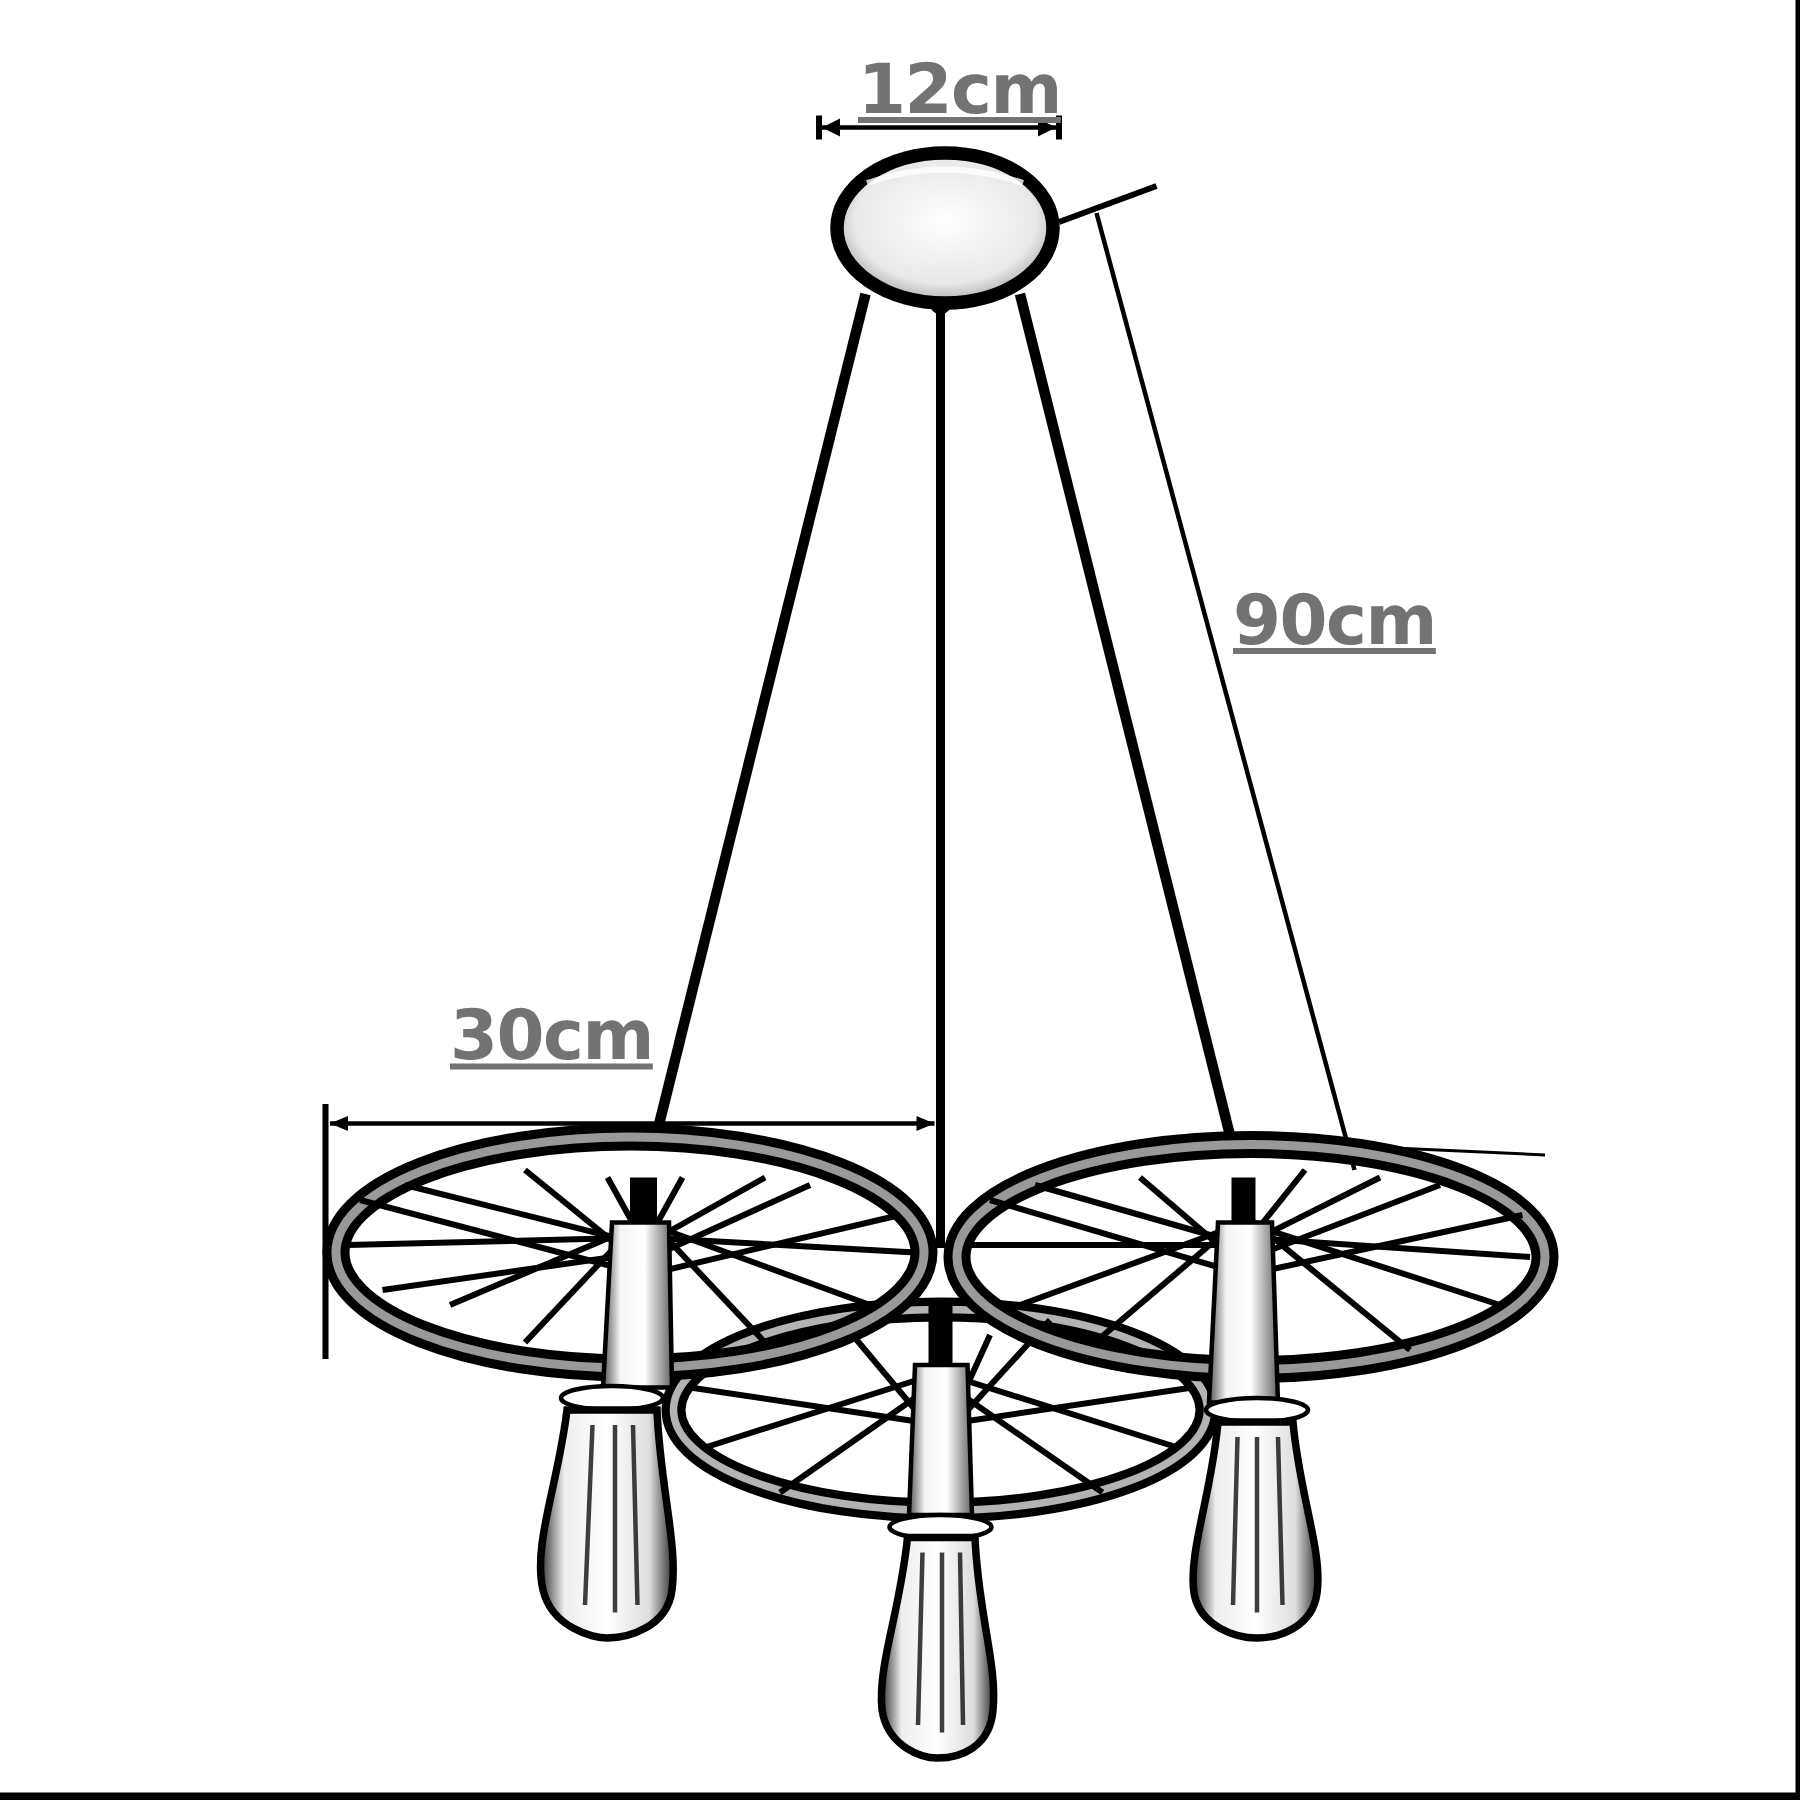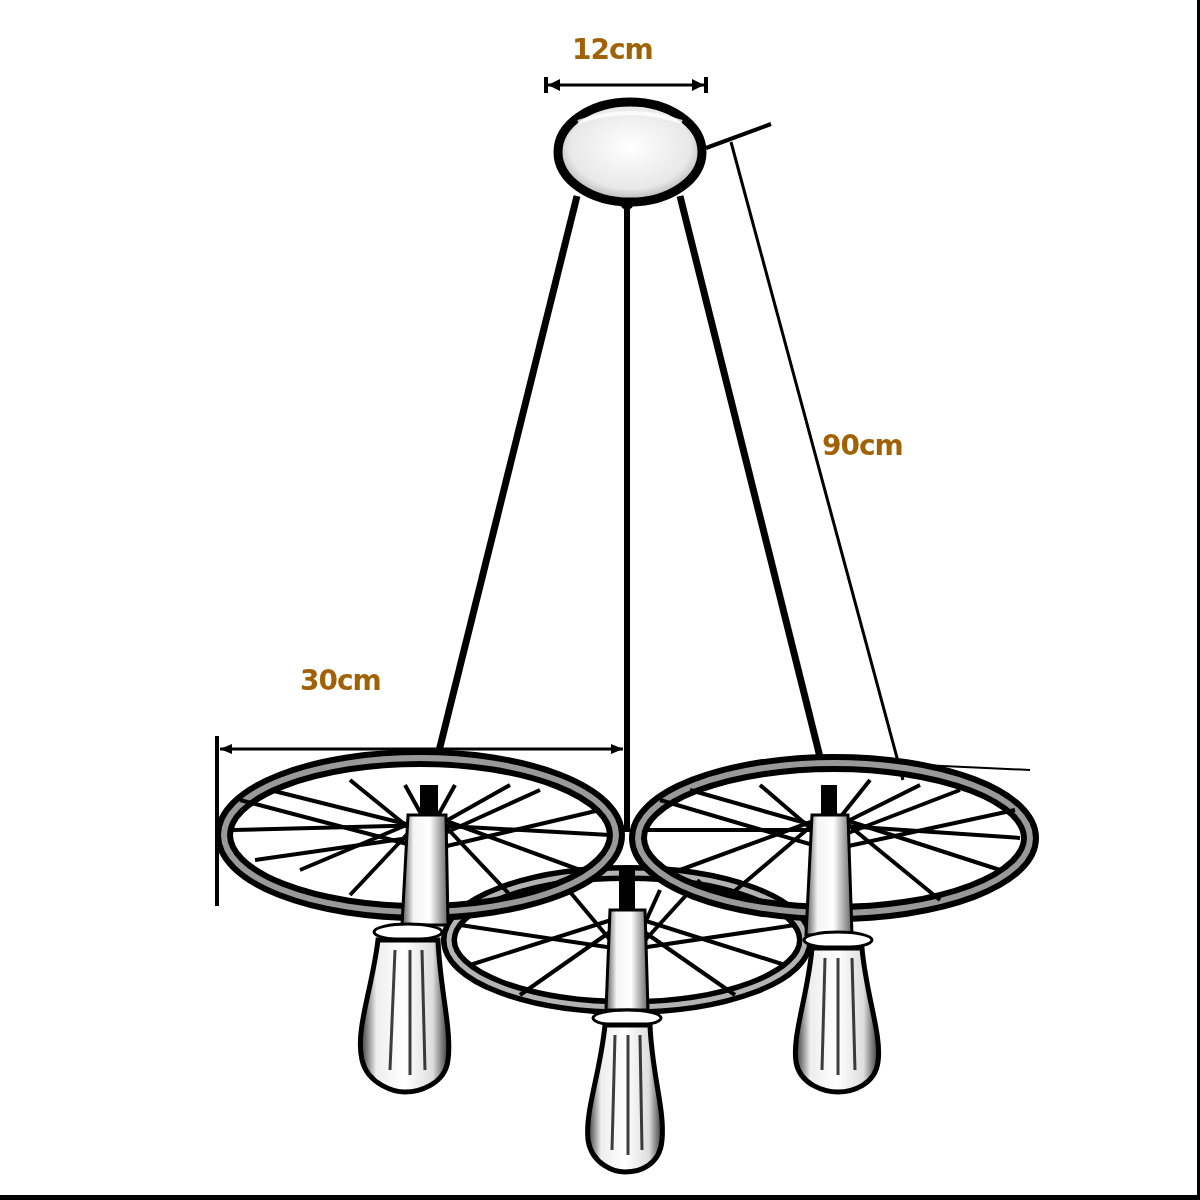--- a/index.html
+++ b/index.html
@@ -1,18 +1,18 @@
 <!DOCTYPE html>
 <html><head>
   <meta charset="utf-8">
   <style>
     html, body { margin: 0; padding: 0; background: #ffffff; }
     body { width: 1200px; height: 1200px; position: relative; overflow: hidden; font-family: "DejaVu Sans", sans-serif; }
     #canvas { position: absolute; left: 0; top: 0; width: 1200px; height: 1200px; }
-    .dim-label { position: absolute; font-family: "DejaVu Sans", sans-serif; font-weight: bold; font-size: 28px; color: #a16207; letter-spacing: -1px; line-height: 1; }
+    .dim-label { position: absolute; font-family: "DejaVu Sans", sans-serif; font-weight: bold; font-size: 46px; color: #737373; letter-spacing: -1px; line-height: 1; text-decoration: underline; }
     .frame-bottom { position: absolute; left: 0; top: 1195px; width: 1200px; height: 5px; background: #000; }
     .frame-right { position: absolute; left: 1197px; top: 0; width: 3px; height: 1200px; background: #000; }
   </style>
 </head>
 <body>
 
 <div id="diagram">
   <svg id="canvas" viewBox="0 0 1200 1200" xmlns="http://www.w3.org/2000/svg">
     <defs>
       <radialGradient id="canopyGrad" cx="50%" cy="45%" r="60%">
@@ -162,18 +162,18 @@
       <path d="M812 948 C808 995 792 1035 796 1062 C800 1085 825 1092 838 1092 C852 1092 875 1085 878 1062 C882 1035 866 995 862 948 Z" fill="url(#bulbGrad)" stroke="#000" stroke-width="5"></path>
       <g stroke="#000" stroke-width="3" opacity="0.75">
         <line x1="825" y1="958" x2="822" y2="1070"></line>
         <line x1="838" y1="958" x2="838" y2="1075"></line>
         <line x1="852" y1="958" x2="855" y2="1070"></line>
       </g>
     </g>
   </svg>
 
   <div class="dim-label" style="left:572px; top:36px;">12cm</div>
-  <div class="dim-label" style="left:822px; top:432px;text-align:right;">90cm</div>
+  <div class="dim-label" style="left:822px; top:390px;text-align:right;">90cm</div>
   <div class="dim-label" style="left:300px; top:667px;">30cm</div>
 
   <div class="frame-bottom"></div>
   <div class="frame-right"></div>
 </div>
 
 </body></html>

